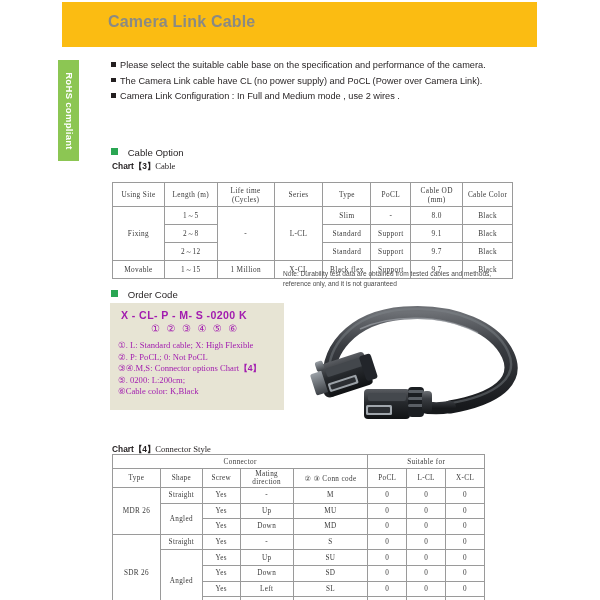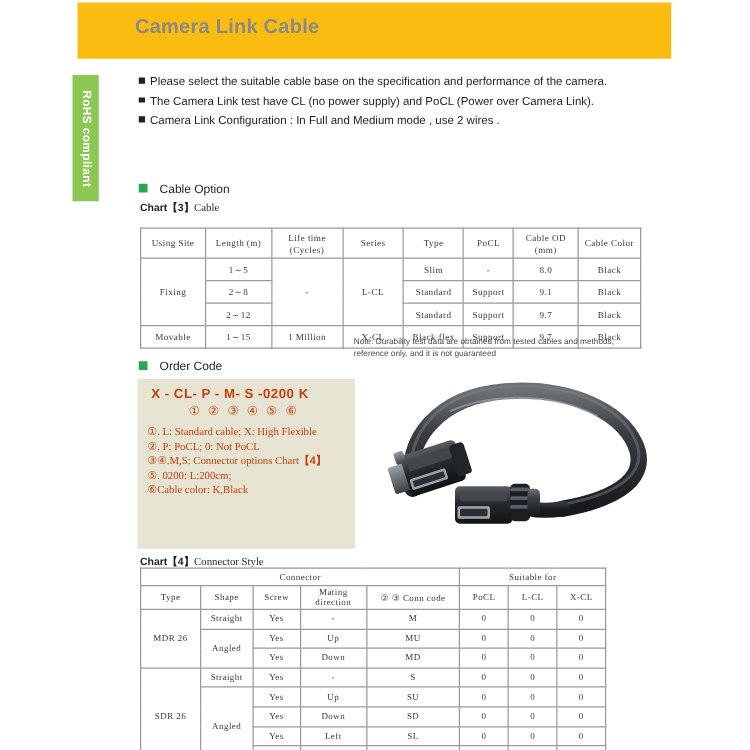--- a/index.html
+++ b/index.html
@@ -66,24 +66,24 @@
   #connector-table td{height:14.6px;}
   #connector-table tr.hrow td{height:18px;}
   #connector-table tr.grouphead td{height:13px;}
   .note{
     position:absolute;left:283px;top:269px;width:250px;
     font-size:6.6px;line-height:9.5px;color:#4a4a4a;
     font-family:"Liberation Sans", sans-serif;
   }
   
   .ordbox{
-    position:absolute;left:110px;top:303px;width:174px;height:136px;
+    position:absolute;left:110px;top:303px;width:174px;height:107px;
     background:#e7e4d4;
     font-family:"Liberation Serif", serif;
-    color:#c2410c;
+    color:#a21caf;
   }
   .ordbox .code{
     position:absolute;left:11px;top:6px;font-size:10.6px;
     font-family:"Liberation Sans", sans-serif;font-weight:bold;letter-spacing:.4px;
   }
   .ordbox .circles{
     position:absolute;left:9px;top:20px;font-size:10px;letter-spacing:2px;margin-left:32px;
   }
   .ordbox .lines{
     position:absolute;left:8px;top:37px;width:162px;
@@ -105,21 +105,21 @@
   <span>RoHS compliant</span>
 </div>
 
 <div class="bullets">
   <div class="li">
     <span class="sq"></span>
     <span>Please select the suitable cable base on the specification and performance of the camera.</span>
   </div>
   <div class="li">
     <span class="sq"></span>
-    <span>The Camera Link test have CL (no power supply) and PoCL (Power over Camera Link).</span>
+    <span>The Camera Link cable have CL (no power supply) and PoCL (Power over Camera Link).</span>
   </div>
   <div class="li">
     <span class="sq"></span>
     <span>Camera Link Configuration : In Full and Medium mode , use 2 wires .</span>
   </div>
 </div>
 
 <div class="sec" style="left:111px;top:146px;">
   <span class="gsq"></span>
   <span class="lbl">Cable Option</span>

